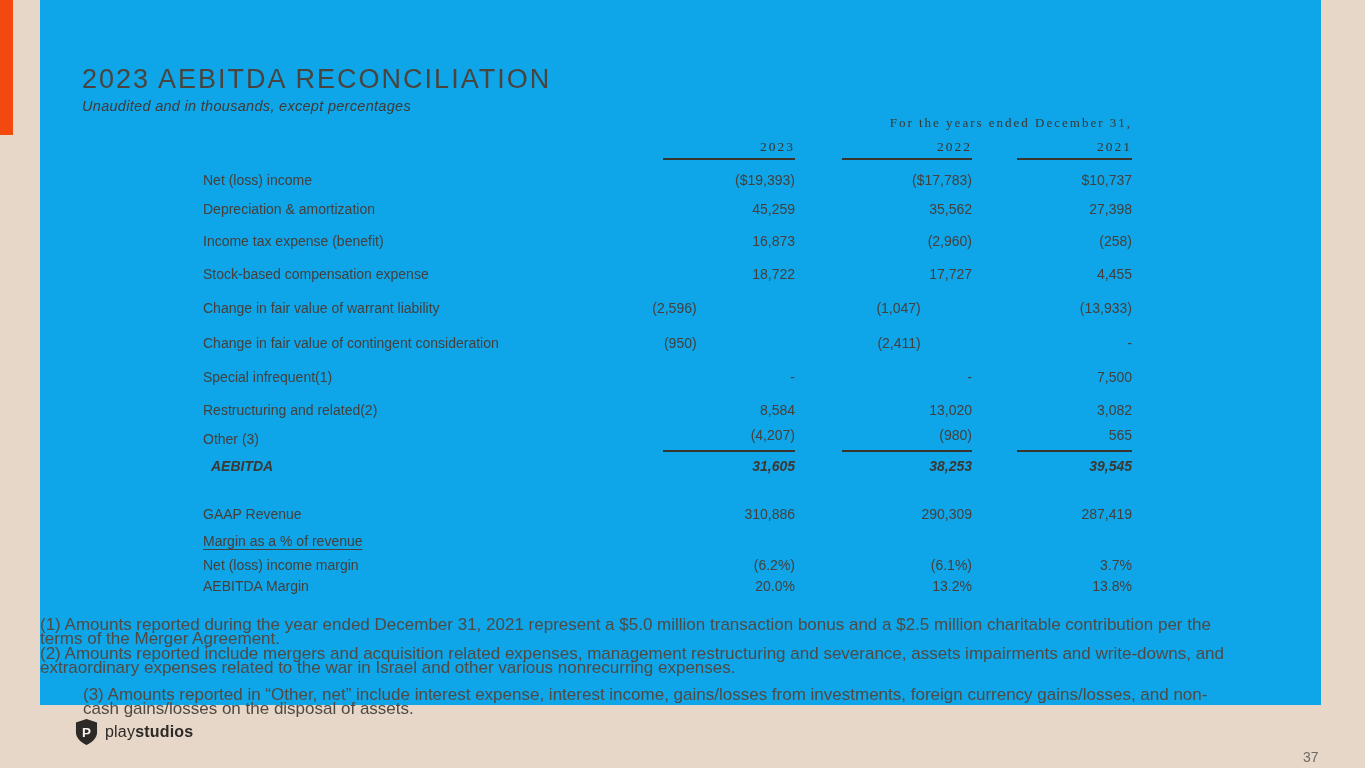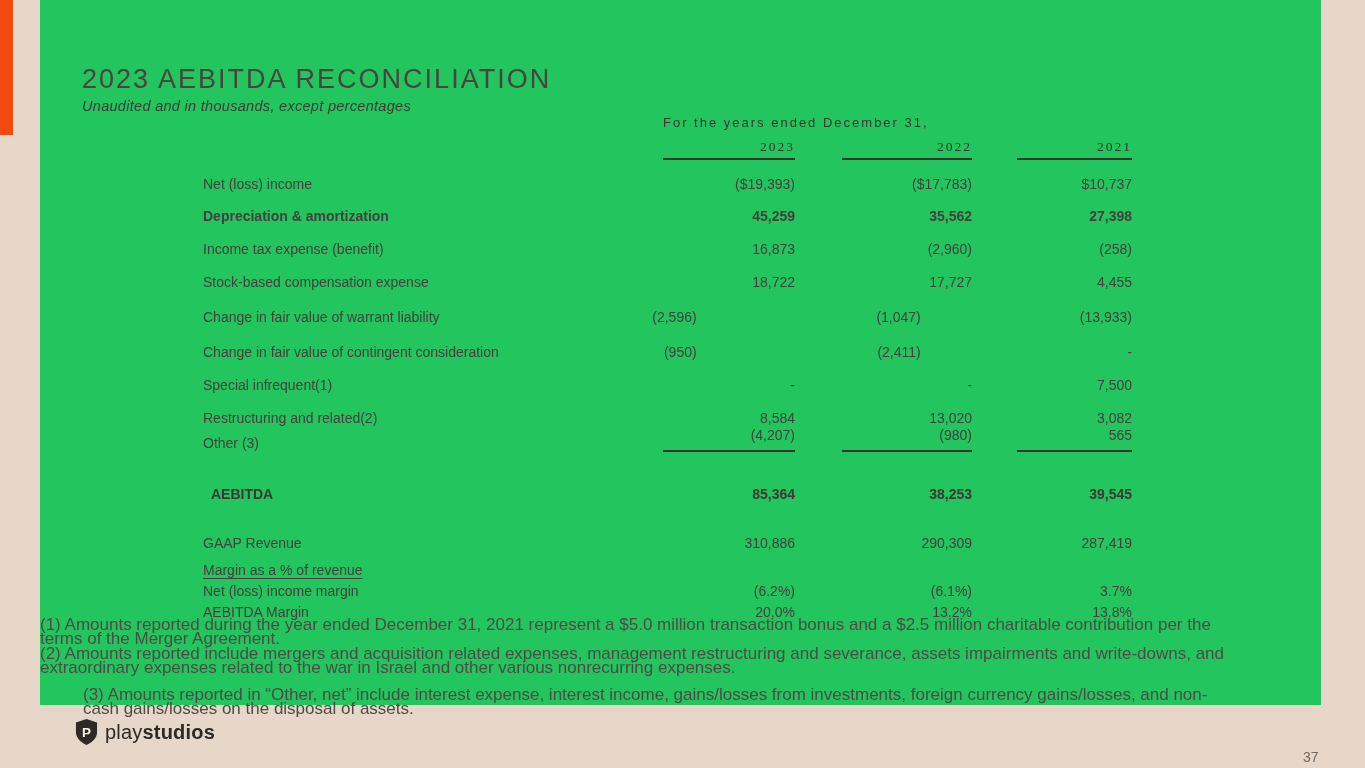--- a/index.html
+++ b/index.html
@@ -5,79 +5,79 @@
   * { margin:0; padding:0; box-sizing:border-box; }
   html,body { width:1365px; height:768px; }
   body { font-family:"Liberation Sans", sans-serif; }
 
   .slide {
     position:relative; width:1365px; height:768px;
     background:#e6d7c8; overflow:hidden;
   }
   .card {
     position:absolute; left:40px; top:0; width:1281px; height:705px;
-    background:#22c55e;
+    background:#0ea5e9;
   }
   .accent-bar {
     position:absolute; left:0; top:0; width:13px; height:135px;
     background:#f3490e;
   }
 
   
   .title-block { position:absolute; left:42px; top:64px; }
   .page-title {
     font-size:27px; line-height:31px; font-weight:400;
     letter-spacing:2px; color:#49443e;
   }
   .page-subtitle {
     margin-top:3px; font-size:14.5px; font-style:italic;
     letter-spacing:0.3px; color:#3e3a35;
   }
 
   
   .fin-table { position:absolute; left:163px; top:114px; width:929px; color:#45403b; }
   .period-label {
-    margin-left:460px; width:469px; text-align:left;
-    font-family:Liberation Sans, sans-serif; font-size:13px; line-height:17px;
+    margin-left:460px; width:469px; text-align:right;
+    font-family:Liberation Serif, serif; font-size:13px; line-height:17px;
     letter-spacing:2px; color:#3b372f;
   }
-  .trow { display:flex; align-items:flex-end; font-size:14px; line-height:17px; }
+  .trow { display:flex; align-items:center; font-size:14px; line-height:17px; }
   .tlabel { width:460px; text-align:left; }
   .tval  { text-align:right; }
   .c1 { width:132px; } .g1 { width:47px; }
   .c2 { width:130px; } .g2 { width:45px; }
   .c3 { width:115px; }
 
   .years-row { margin-top:8px; }
   .years-row .tval {
     font-family:"Liberation Serif", serif; font-size:13.5px; line-height:15px;
     letter-spacing:2px; color:#39352f;
     padding-bottom:4px; border-bottom:2px solid #39352f;
   }
   .rows-start { margin-top:7px; }
-  .h26 { height:26px; } .h32 { height:32px;font-weight:bold; } .h33 { height:33px; } .h35 { height:35px;gap:45px; }
+  .h26 { height:26px; } .h32 { height:32px; } .h33 { height:33px; } .h35 { height:35px;gap:45px; }
   .h27 { height:27px; } .h21 { height:21px; }
   .ruled .tval { padding-bottom:6px; border-bottom:2px solid #39352f; }
-  .total-row { margin-top:25px; font-weight:bold; color:#3c3833; }
+  .total-row { margin-top:1px; font-weight:bold; color:#3c3833;font-style:italic; }
   .total-row .tlabel { padding-left:8px; }
   .gaap-row { margin-top:22px; }
   .u-label .tlabel { text-decoration:underline; text-underline-offset:3px; }
 
   
   .footnotes { position:absolute; left:40px; width:1200px; font-size:17px;
     line-height:13.5px; color:#4f4a44; }
   .fn1 { top:618px; } .fn2 { top:647px; } .fn3 { top:688px;padding-left:43px; }
   .footnote { position:absolute; left:0; width:1200px; }
 
   
   .footer-logo {
     position:absolute; left:75px; top:719px;
     display:flex; align-items:center; gap:7px;
   }
-  .logo-word { font-size:20px; color:#2d2926; letter-spacing:0.2px; }
+  .logo-word { font-size:16px; color:#2d2926; letter-spacing:0.2px; }
   .logo-word .bold { font-weight:bold; }
   .page-number {
     position:absolute; left:1303px; top:749px;
     font-size:14px; color:#6f6962;
   }
 </style>
 </head>
 <body>
 
 <div class="slide">
@@ -178,21 +178,21 @@
         <div class="tlabel">Other (3)</div>
         <div class="tval c1">(4,207)</div>
         <div class="g1"></div>
         <div class="tval c2">(980)</div>
         <div class="g2"></div>
         <div class="tval c3">565</div>
       </div>
 
       <div class="trow h26 total-row">
         <div class="tlabel">AEBITDA</div>
-        <div class="tval c1">85,364</div>
+        <div class="tval c1">31,605</div>
         <div class="g1"></div>
         <div class="tval c2">38,253</div>
         <div class="g2"></div>
         <div class="tval c3">39,545</div>
       </div>
 
       <div class="trow h27 gaap-row">
         <div class="tlabel">GAAP Revenue</div>
         <div class="tval c1">310,886</div>
         <div class="g1"></div>

